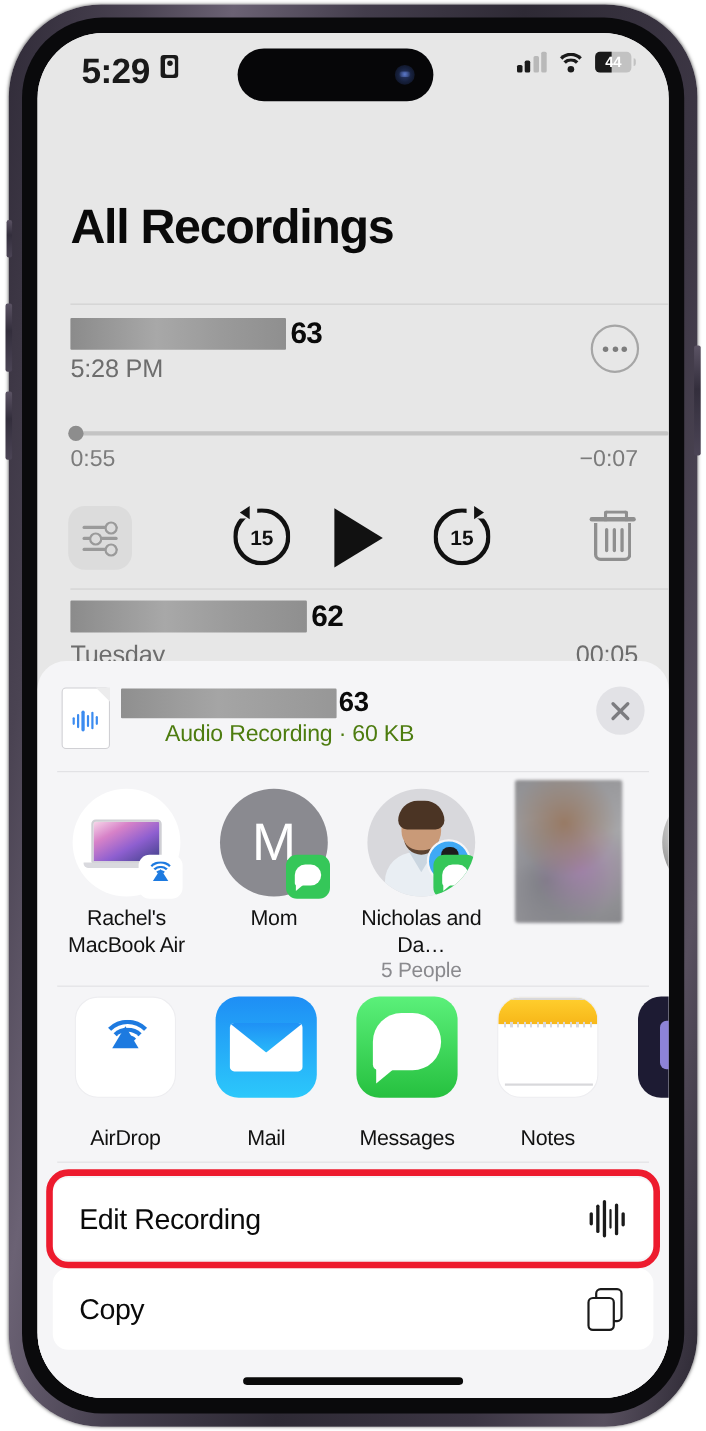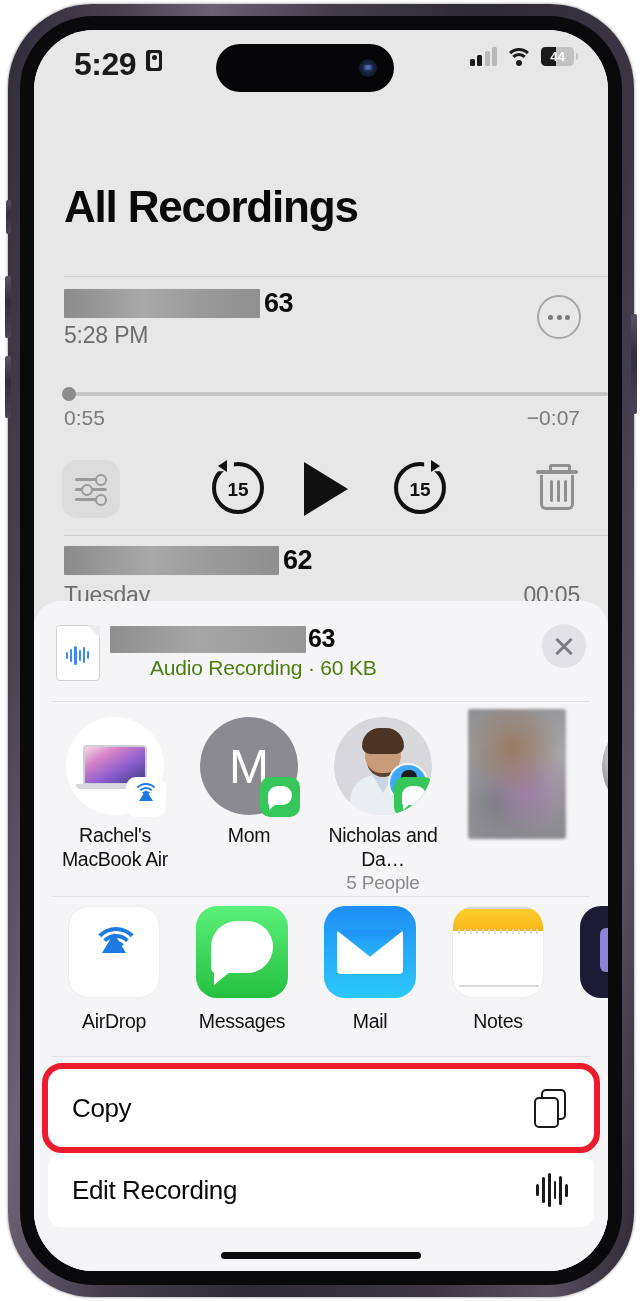--- a/index.html
+++ b/index.html
@@ -698,21 +698,21 @@
     text-align: center;
   }
   .app-icon {
     width: 92px; height: 92px;
     border-radius: 21px;
     margin: 0 auto;
     position: relative;
     overflow: hidden;
   }
   .app-label {
-    margin-top: 12px;
+    margin-top: 26px;
     font-size: 19.5px;
     color: #111;
     letter-spacing: -.3px;
   }
   .ic-airdrop { background: #ffffff; border: 1px solid #ededf0; box-sizing: border-box; }
   .ic-airdrop .ad-rings { left: 26px; top: 20px; width: 42px; height: 42px; }
   .ic-airdrop .ad-rings span { border-width: 4.6px; }
   .ic-airdrop .ad-rings span:nth-child(1){ width: 42px; height: 42px; top:0; }
   .ic-airdrop .ad-rings span:nth-child(2){ width: 28px; height: 28px; top:7px; }
   .ic-airdrop .ad-rings span:nth-child(3){ width: 14px; height: 14px; top:14px; }
@@ -1043,31 +1043,31 @@
                 <span></span>
                 <span></span>
                 <span></span>
               </div>
             <div class="ad-stem"></div>
           </div>
           <div class="app-label">AirDrop</div>
         </div>
 
         <div class="app">
+          <div class="app-icon ic-mail">
+            <div class="env"></div>
+          </div>
+          <div class="app-label">Mail</div>
+        </div>
+
+        <div class="app">
           <div class="app-icon ic-messages">
             <div class="bubble"></div>
           </div>
           <div class="app-label">Messages</div>
-        </div>
-
-        <div class="app">
-          <div class="app-icon ic-mail">
-            <div class="env"></div>
-          </div>
-          <div class="app-label">Mail</div>
         </div>
 
         <div class="app">
           <div class="app-icon ic-notes">
             <div class="notes-top"></div>
             <div class="notes-holes"></div>
             <div class="notes-line"></div>
             <div class="notes-line"></div>
             <div class="notes-line"></div>
           </div>
@@ -1079,41 +1079,41 @@
             <div class="pshape"></div>
           </div>
           <div class="app-label"></div>
         </div>
 
       </div>
 
       <div class="sheet-div" style="top:455px;"></div>
 
       <div class="action-list">
-
-        <div class="action-row">
-          <div class="action-label">Copy</div>
-          <div class="action-icon copy-ic">
-            <div class="pg pg-back"></div>
-            <div class="pg pg-front"></div>
-          </div>
-        </div>
 
         <div class="action-row">
           <div class="action-label">Edit Recording</div>
           <div class="action-icon wave-ic">
             <i></i>
               <i></i>
               <i></i>
               <i></i>
               <i></i>
               <i></i>
           </div>
         </div>
 
+        <div class="action-row">
+          <div class="action-label">Copy</div>
+          <div class="action-icon copy-ic">
+            <div class="pg pg-back"></div>
+            <div class="pg pg-front"></div>
+          </div>
+        </div>
+
       </div>
 
       <div class="highlight-box"></div>
 
     </div>
 
     <div class="home-indicator"></div>
 
   </div>
 </div>

